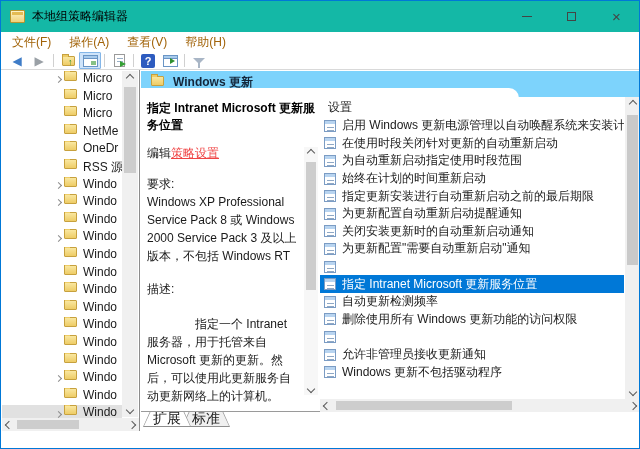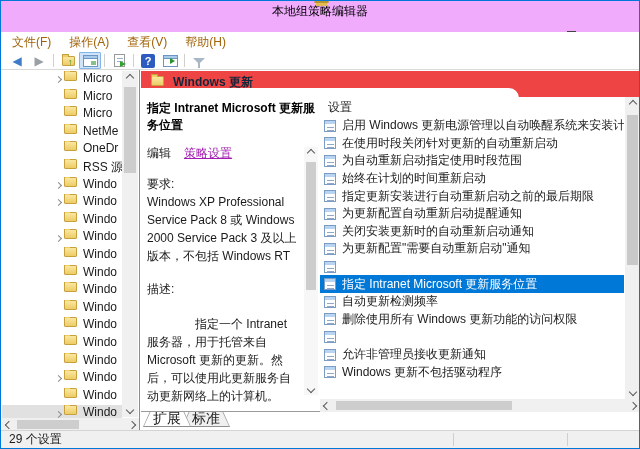--- a/index.html
+++ b/index.html
@@ -1,21 +1,21 @@
 <!DOCTYPE html>
 <html><head>
 <meta charset="utf-8">
 <style>
   html,body{margin:0;padding:0;background:#e8e8e8;font-family:"Liberation Sans","DejaVu Sans",sans-serif;}
   *{box-sizing:border-box;}
   #app{position:relative;width:640px;height:449px;background:#fff;border:1px solid #0078d7;overflow:hidden;
       font-size:12px;color:#1a1a1a;}
 
   
-  #titlebar{position:absolute;left:0;top:0;width:100%;height:31px;background:#f0abfc;display:flex;align-items:center;flex-direction:column;}
+  #titlebar{position:absolute;left:0;top:0;width:100%;height:31px;background:#14b8a6;display:flex;align-items:center;}
   .app-icon{width:15px;height:13px;margin:0 7px 0 9px;border:1px solid #b9952e;background:linear-gradient(#fdf3c9,#f0d27a);position:relative;border-radius:1px;}
   .app-icon::before{content:"";position:absolute;left:1px;top:1px;right:1px;height:3px;background:#e4bb54;}
   #title-text{font-size:12px;color:#000;}
   #win-controls{margin-left:auto;display:flex;height:31px;}
   .win-btn{width:45px;height:31px;display:flex;align-items:center;justify-content:center;color:#444;}
   .glyph-min{width:10px;height:1px;background:#444;}
   .glyph-max{width:9px;height:9px;border:1px solid #444;}
   .glyph-close{font-size:15px;line-height:1;color:#444;}
 
   
@@ -59,30 +59,30 @@
   .tree-row .mini-folder{flex:none;margin-right:6px;}
   .tree-label{color:#1a1a1a;}
   #tree-vscroll{position:absolute;right:1px;top:1px;width:16px;height:346px;background:#f0f0f0;}
   #tree-vscroll .thumb{position:absolute;left:2px;right:2px;top:16px;height:86px;background:#cdcdcd;}
   #tree-hscroll{position:absolute;left:0;bottom:0;width:137px;height:13px;background:#f0f0f0;}
   #tree-hscroll .thumb{position:absolute;top:2px;left:15px;width:62px;height:9px;background:#cdcdcd;}
   .sb-arrow{position:absolute;display:flex;align-items:center;justify-content:center;}
 
   
   #right-area{position:absolute;left:140px;top:69px;width:499px;height:361px;background:#fff;}
-  #banner{position:absolute;left:0;top:1px;width:499px;height:26px;background:#ef4444;display:flex;align-items:flex-start;padding:3px 0 0 10px;}
+  #banner{position:absolute;left:0;top:1px;width:499px;height:26px;background:#7dd3fc;display:flex;align-items:flex-start;padding:3px 0 0 10px;}
   #banner .mini-folder{margin-right:9px;margin-top:2px;}
   #banner-title{font-weight:bold;color:#14263a;}
   #banner-curve{position:absolute;left:0;top:18px;width:378px;height:10px;background:#fff;border-top-right-radius:11px;}
 
   
   #policy-title{position:absolute;left:6px;top:30px;width:168px;font-weight:bold;line-height:17px;color:#000;}
   #mid-scroll{position:absolute;left:6px;top:74px;width:154px;height:258px;overflow:hidden;line-height:18px;}
   .edit-line{}
-  .link{color:#a21caf;text-decoration:underline;margin-left:13px;}
+  .link{color:#ef4444;text-decoration:underline;}
   .lbl-req{margin-top:13px;}
   .lbl-desc{margin-top:15px;}
   .para1{margin-top:17px;text-indent:48px;}
   #mid-vscroll{position:absolute;left:163px;top:77px;width:14px;height:248px;background:#f7f7f7;}
   #mid-vscroll .thumb{position:absolute;left:2px;right:2px;top:15px;height:128px;background:#cdcdcd;}
 
   
   #tabbar{position:absolute;left:0;top:341px;width:181px;height:16px;border-top:1px solid #9a9a9a;display:flex;padding-left:2px;}
   .tab{position:relative;width:48px;height:15px;margin-right:-9px;}
   .tab .outer{position:absolute;inset:0;background:#8f8f8f;clip-path:polygon(14% 0,86% 0,100% 100%,0 100%);}
@@ -426,19 +426,14 @@
       <div class="sb-arrow" style="top:0;bottom:0;left:4px;">
           <span class="chev left"></span>
         </div>
       <div class="thumb"></div>
       <div class="sb-arrow" style="top:0;bottom:0;right:4px;">
           <span class="chev right"></span>
         </div>
     </div>
   </div>
 
-  <div id="statusbar">
-    <div id="status-text">29 个设置</div>
-    <div class="status-sep" style="left:452px;"></div>
-    <div class="status-sep" style="left:566px;"></div>
-  </div>
 
 </div>
 
 </body></html>

